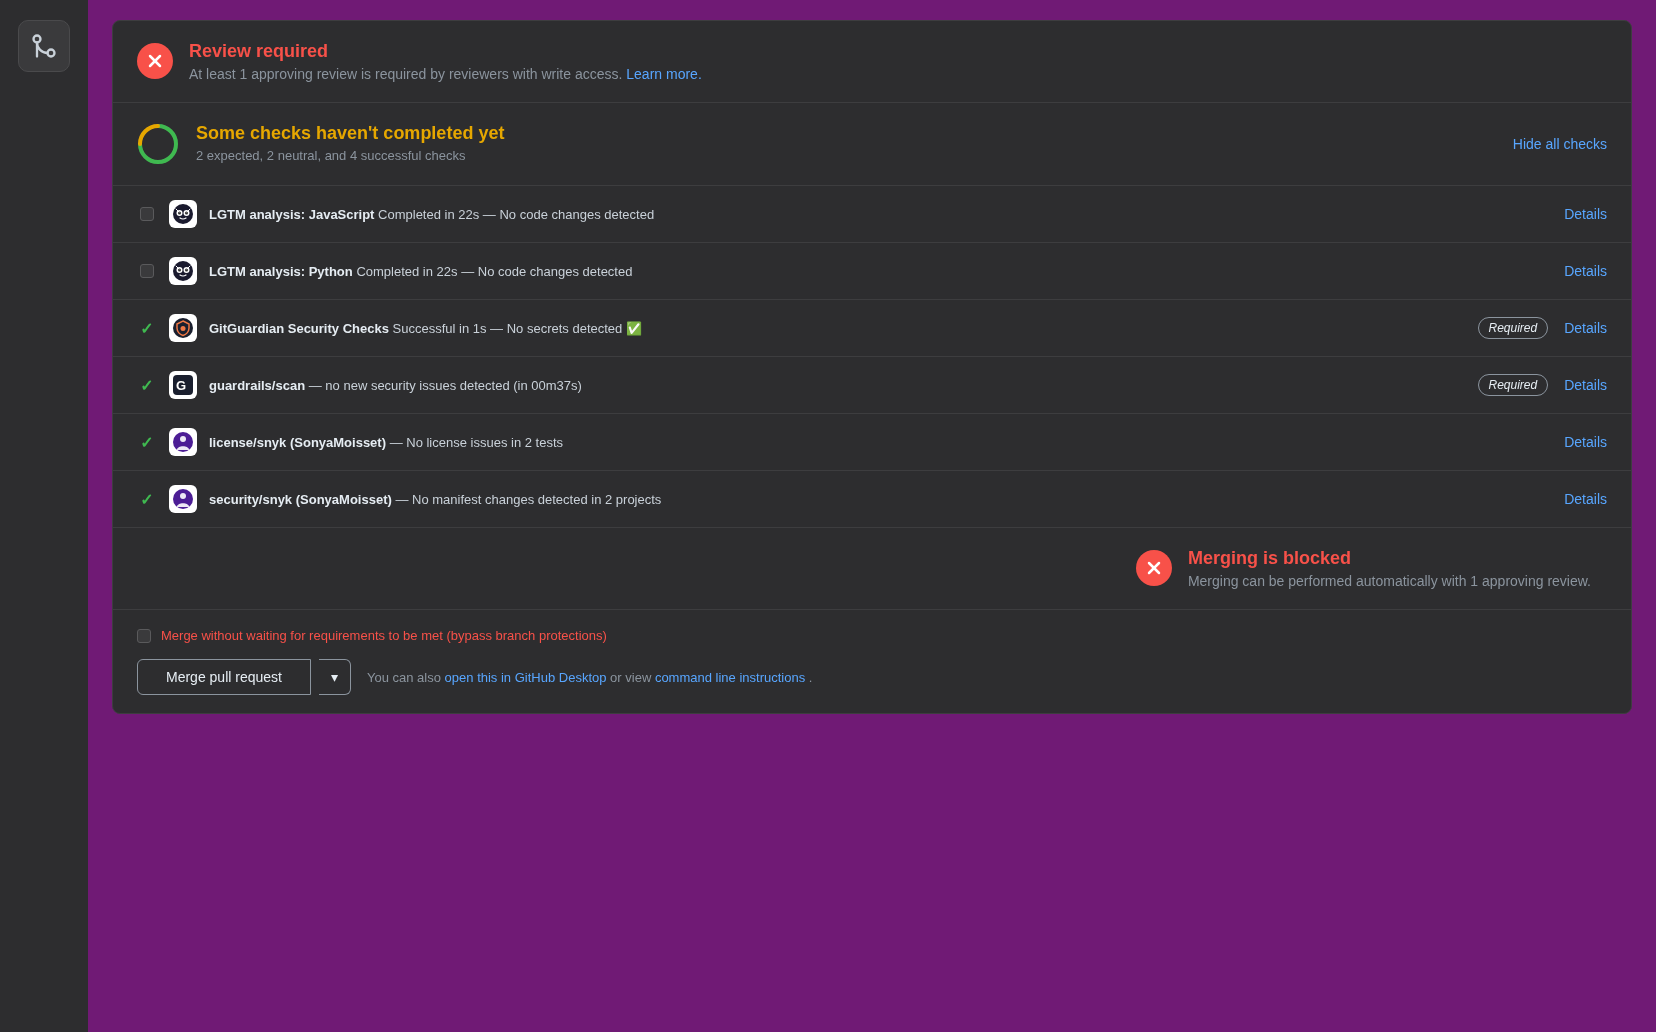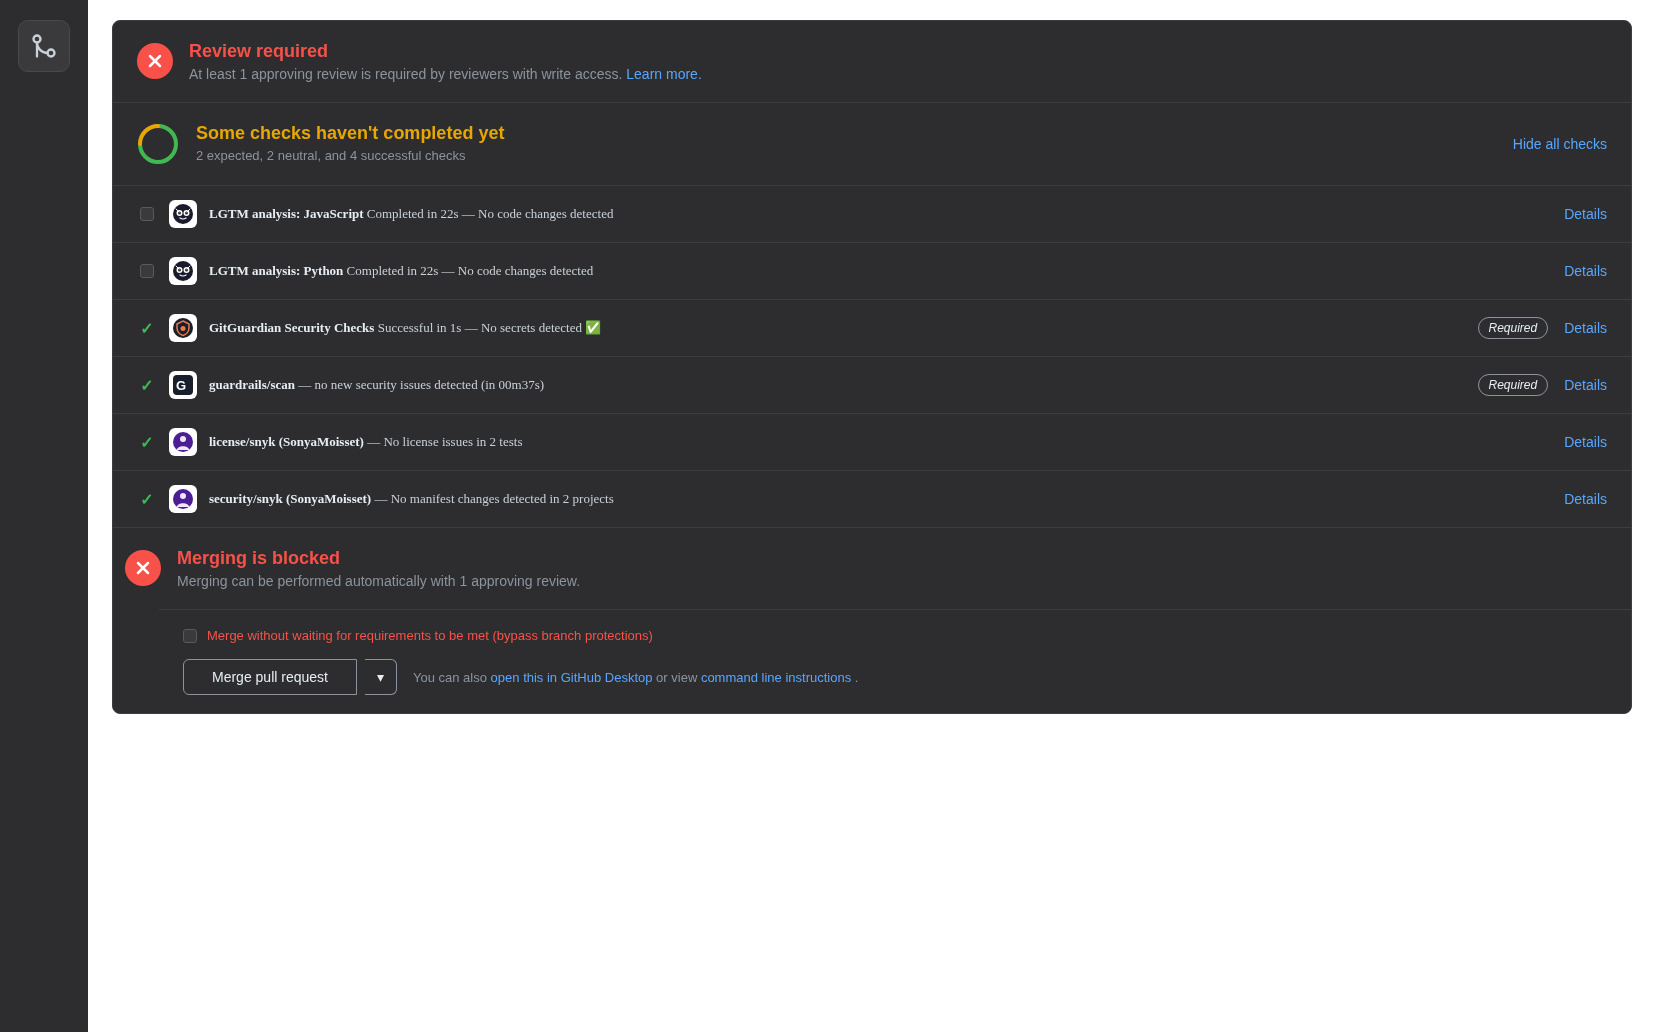--- a/index.html
+++ b/index.html
@@ -10,21 +10,21 @@
       font-size: 14px;
       min-height: 1032px;
       display: flex;
       align-items: flex-start;
       justify-content: flex-start;
     }
     .app-container {
       display: flex;
       width: 1656px;
       min-height: 1032px;
-      background: #ffffff;
+      background: #701a75;
     }
     .sidebar {
       width: 88px;
       background: #2d2d2f;
       display: flex;
       align-items: flex-start;
       justify-content: center;
       padding-top: 20px;
       flex-shrink: 0;
     }
@@ -153,21 +153,20 @@
     }
     .check-green-tick {
       color: #3fb950;
       font-size: 16px;
       font-weight: bold;
     }
     .check-info {
       flex: 1;
       font-size: 13px;
       color: #c9d1d9;
-      font-family: Liberation Serif, serif;
     }
     .check-info strong {
       font-weight: 600;
       color: #e6edf3;
     }
     .check-actions {
       display: flex;
       align-items: center;
       gap: 16px;
       flex-shrink: 0;
@@ -187,39 +186,39 @@
       cursor: pointer;
       text-decoration: none;
       white-space: nowrap;
       background: none;
       border: none;
     }
     
     .merge-blocked-section {
       display: flex;
       align-items: flex-start;
-      padding: 20px 12px;
+      padding: 20px 40px;
       gap: 16px;
       border-top: 1px solid #3d3d3f;
+      justify-content: flex-end;
     }
     .merge-blocked-text h2 {
       color: #f85149;
       font-size: 18px;
       font-weight: 600;
       margin-bottom: 4px;
     }
     .merge-blocked-text p {
       color: #8b949e;
       font-size: 14px;
     }
     
     .merge-bottom-section {
       border-top: 1px solid #3d3d3f;
       padding: 18px 24px;
-      margin-left: 46px;
     }
     .bypass-row {
       display: flex;
       align-items: center;
       gap: 10px;
       margin-bottom: 16px;
     }
     .bypass-checkbox {
       width: 14px;
       height: 14px;

